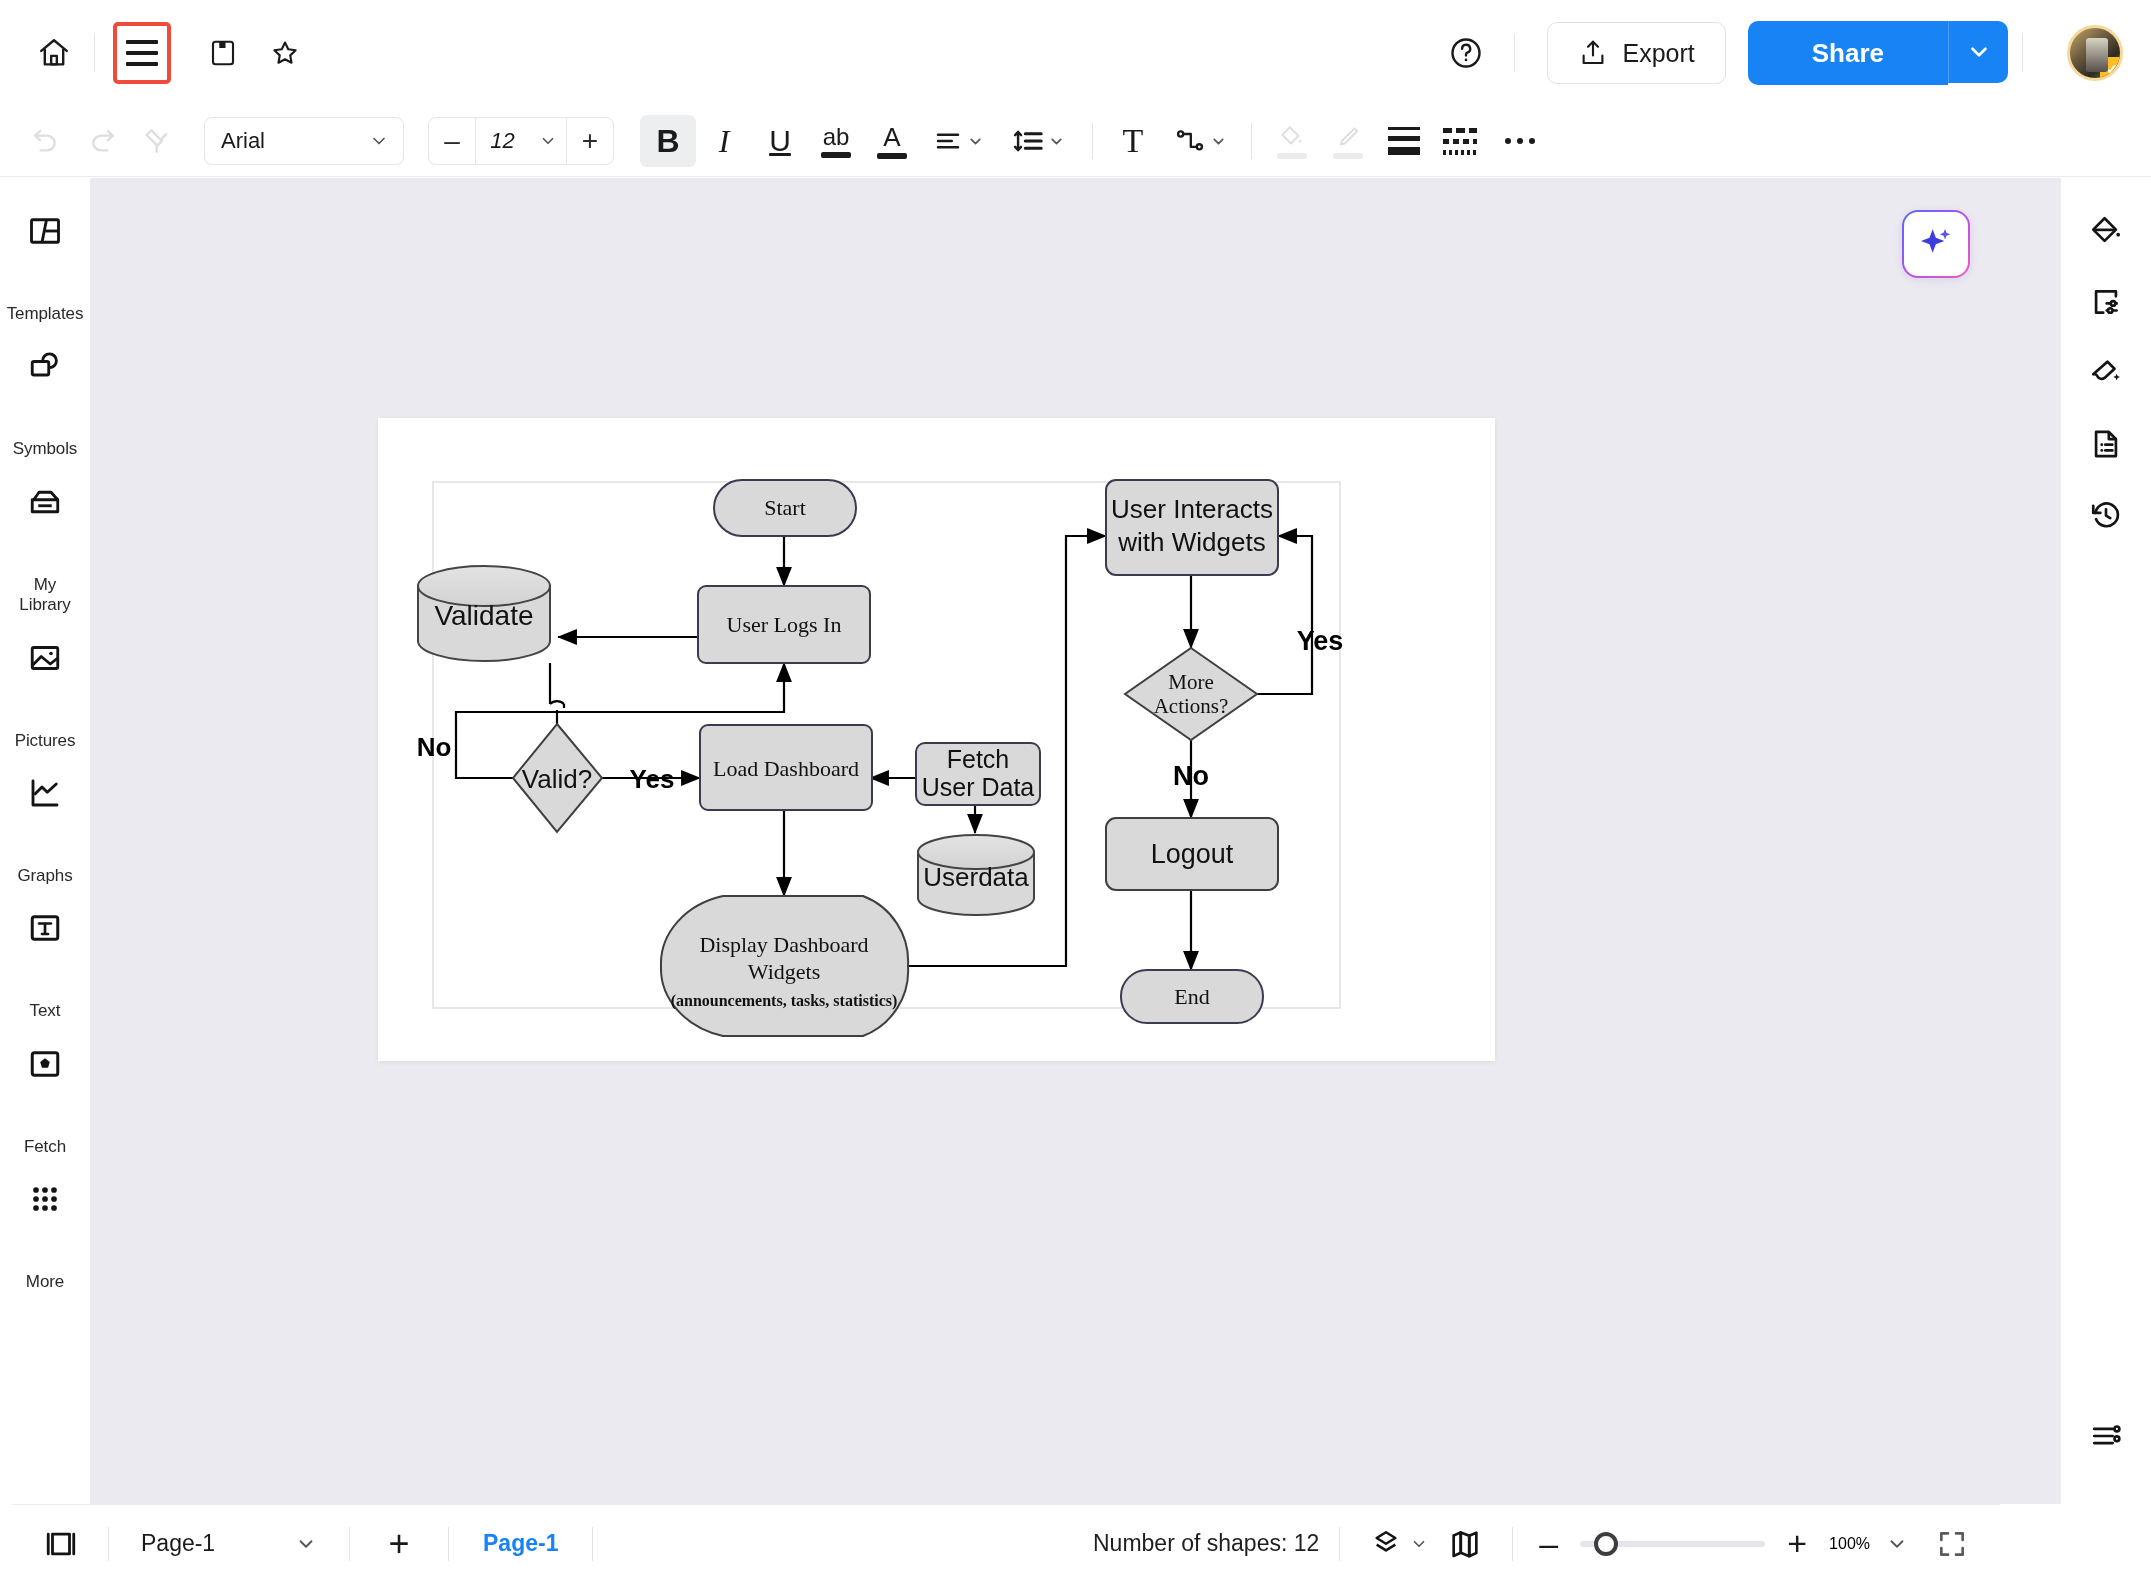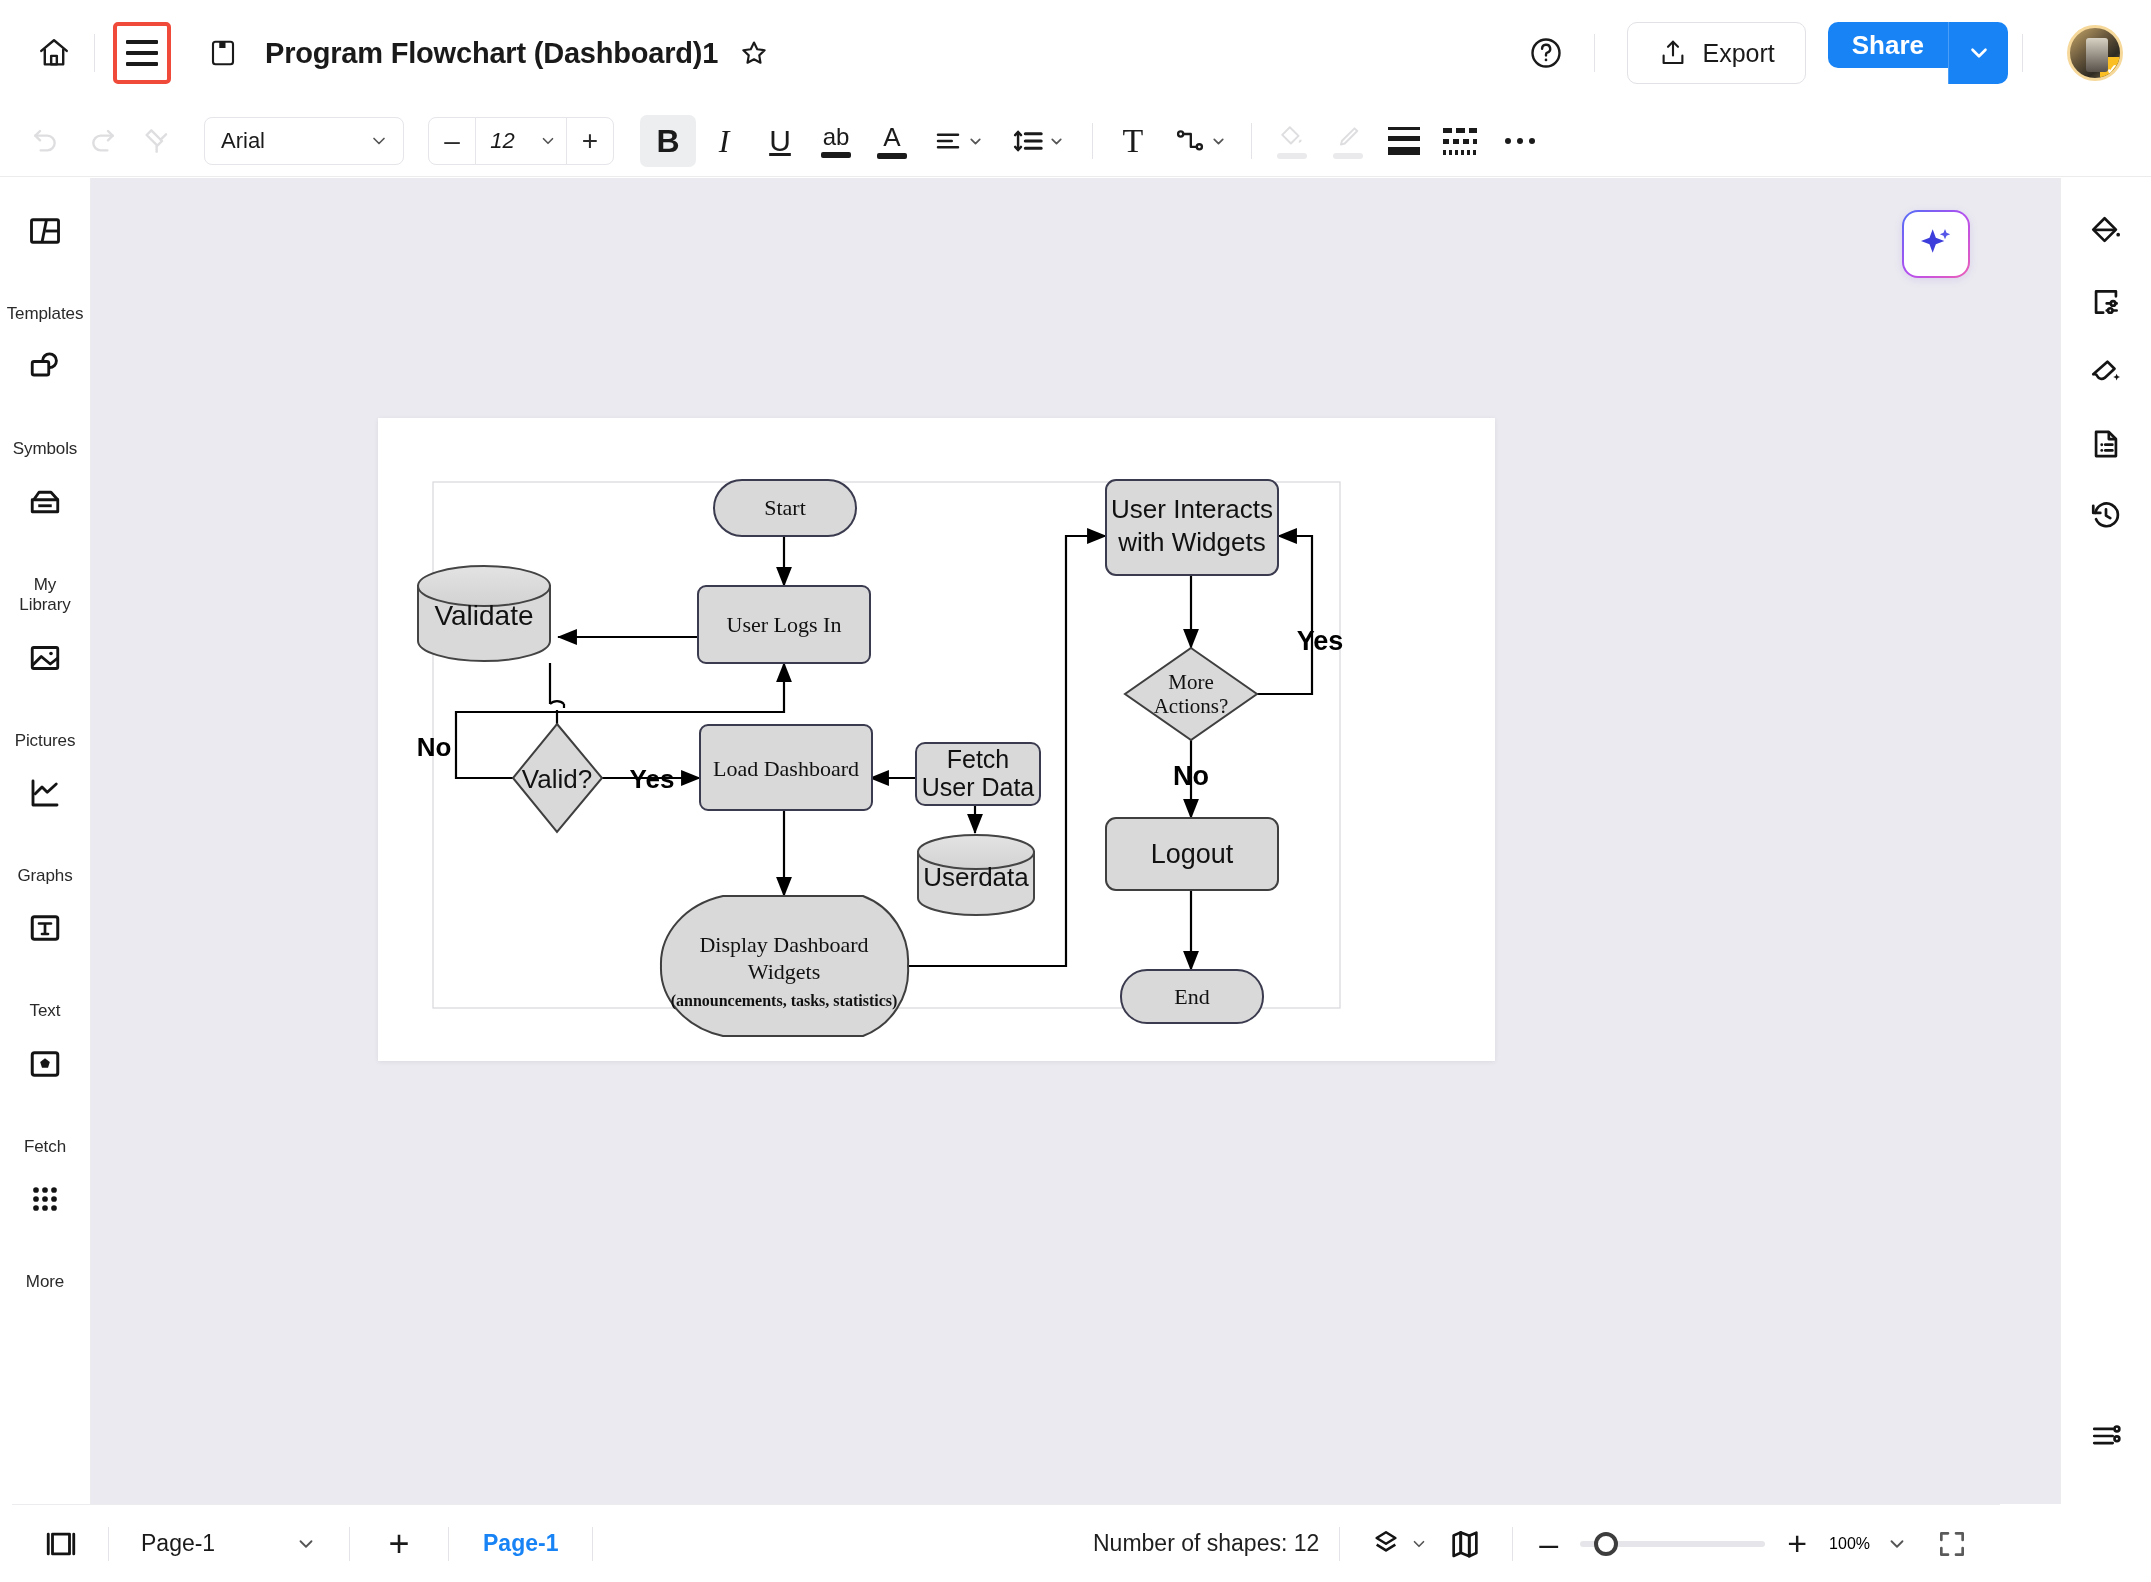--- a/index.html
+++ b/index.html
@@ -40,21 +40,21 @@
   .hdr-right { display: flex; align-items: center; gap: 0; }
   .help-btn { margin-right: 8px; }
   .export-btn {
     display: flex; align-items: center; gap: 14px;
     height: 62px; padding: 0 30px; border: 1.5px solid #e1e1e6;
     border-radius: 10px; background: #fff; cursor: pointer;
     font-size: 25px; color: #1a1a1a; margin-left: 18px;
   }
   .share-group { display: flex; margin-left: 22px; }
   .share-btn {
-    height: 46px; padding: 0 24px; background: #1883f5; color: #fff;
+    height: 64px; padding: 0 64px; background: #1883f5; color: #fff;
     border-radius: 10px 0 0 10px; display: flex; align-items: center;
     font-size: 26px; font-weight: 600; cursor: pointer;
   }
   .share-caret {
     height: 62px; width: 60px; background: #1883f5; color: #fff;
     border-radius: 0 10px 10px 0; display: flex; align-items: center;
     justify-content: center; cursor: pointer; border-left: 1px solid #4a9ef7;
   }
   .avatar {
     width: 56px; height: 56px; border-radius: 50%; margin-left: 30px;
@@ -219,21 +219,20 @@
             <span></span>
             <span></span>
           </div>
       </div>
       <div class="icon-btn save-icon">
         <svg width="30" height="30" viewBox="0 0 24 24" fill="none" stroke="#1a1a1a" stroke-width="1.7" stroke-linejoin="round">
           <rect x="4" y="3" width="16" height="18" rx="2"></rect>
             <path d="M9 3h5v5H9z" fill="#1a1a1a" stroke="none"></path>
         </svg>
       </div>
-      <div class="doc-title">Program Flowchart (Dashboard)1</div>
       <div class="icon-btn star-icon">
         <svg width="30" height="30" viewBox="0 0 24 24" fill="none" stroke="#1a1a1a" stroke-width="1.7" stroke-linejoin="round">
           <path d="M12 3.6l2.6 5.4 5.9.8-4.3 4.1 1 5.9-5.2-2.8-5.2 2.8 1-5.9L3.5 9.8l5.9-.8z"></path>
         </svg>
       </div>
     </div>
 
     <div class="hdr-right">
       <div class="icon-btn help-btn">
         <svg width="36" height="36" viewBox="0 0 24 24" fill="none" stroke="#1a1a1a" stroke-width="1.6">

